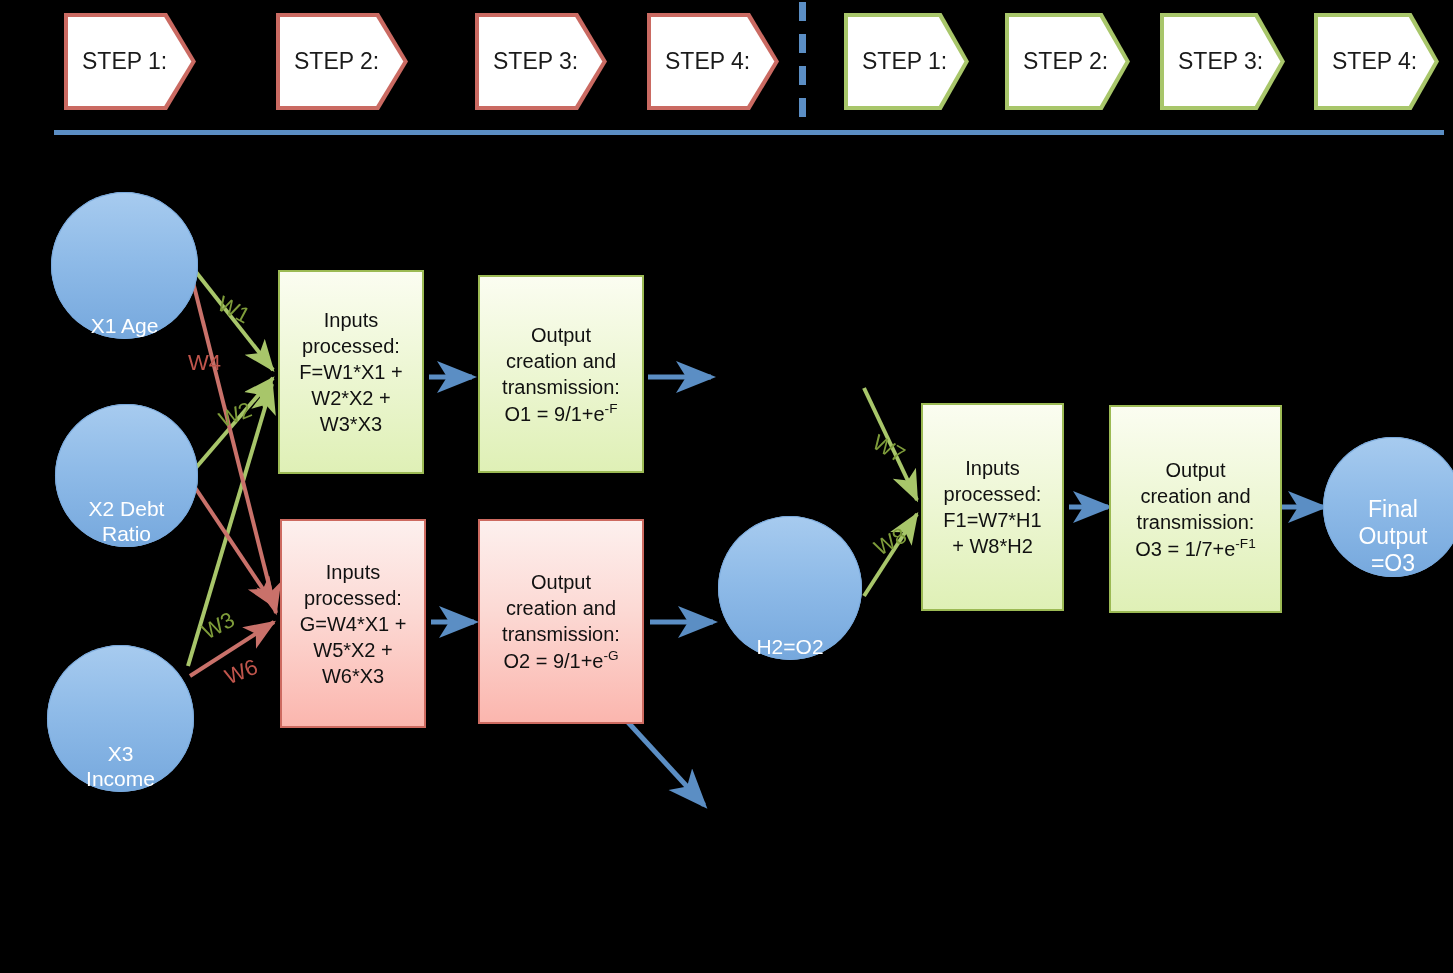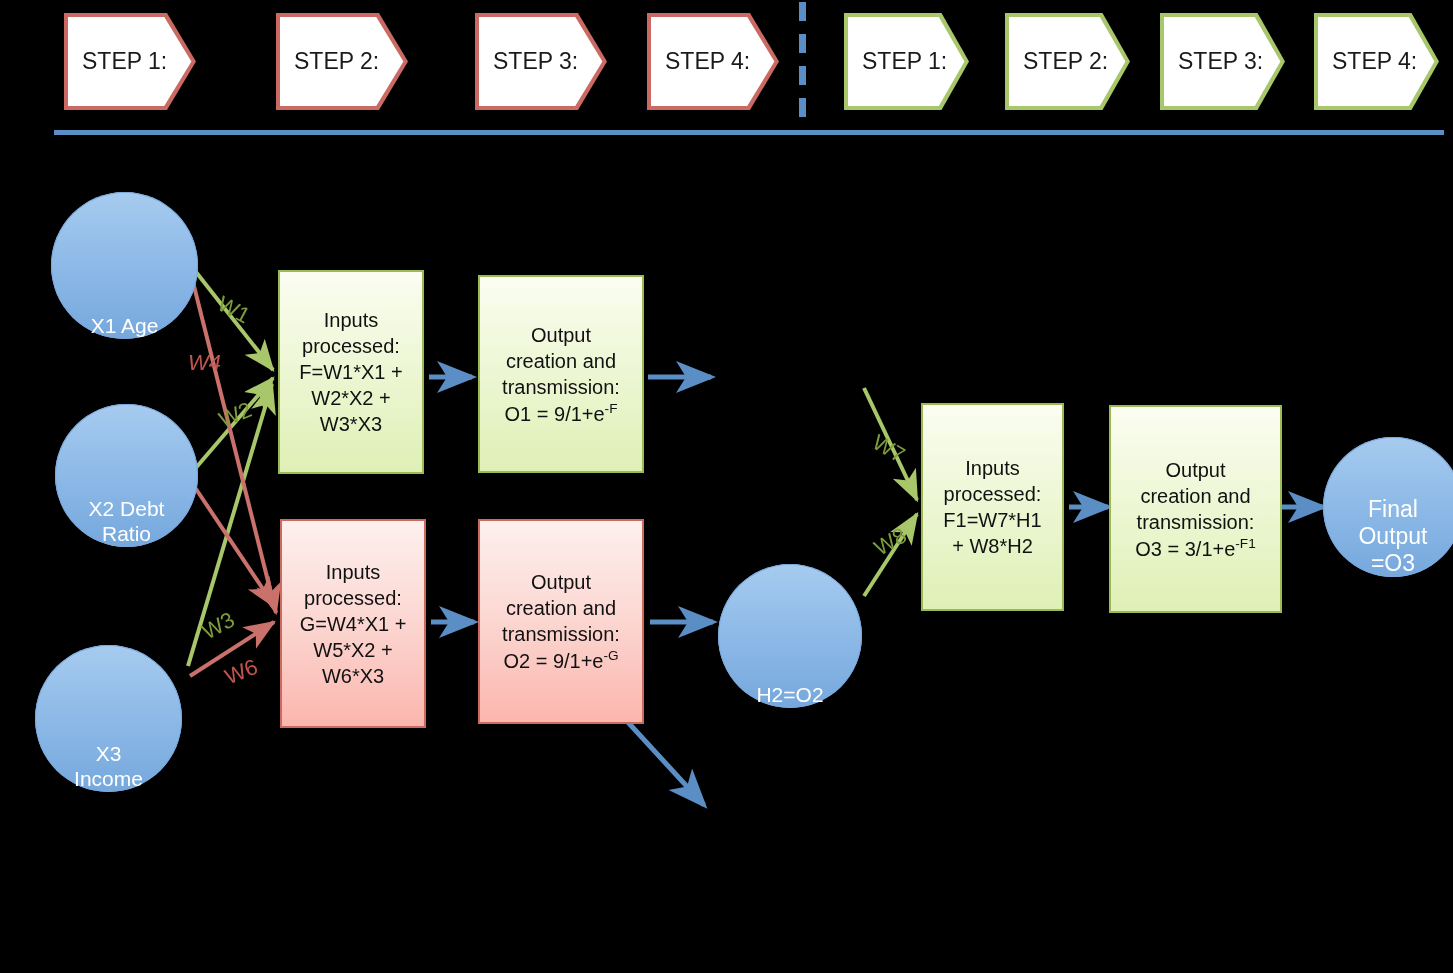--- a/index.html
+++ b/index.html
@@ -197,27 +197,27 @@
   <div class="vdash" style="left:779px; top:2px; height:126px;"></div>
   <div class="hrule" style="left:34px; top:130px; width:1390px;"></div>
 
   <div class="node" style="left:31px; top:192px; width:147px; height:147px;">
     <span>X1 Age</span>
   </div>
   <div class="node" style="left:35px; top:404px; width:143px; height:143px;">
     <span style="white-space:pre-line">X2 Debt
 Ratio</span>
   </div>
-  <div class="node" style="left:15px; top:645px; width:147px; height:147px;">
+  <div class="node" style="left:27px; top:645px; width:147px; height:147px;">
     <span style="white-space:pre-line">X3
 Income</span>
   </div>
 
   <div class="wlabel green" style="left:197px; top:297px; transform:rotate(28deg);">W1</div>
-  <div class="wlabel red" style="left:168px; top:350px;font-style:italic;">W4</div>
+  <div class="wlabel red" style="left:168px; top:350px;">W4</div>
   <div class="wlabel green" style="left:199px; top:402px; transform:rotate(-22deg);">W2</div>
   <div class="wlabel green" style="left:182px; top:613px; transform:rotate(-28deg);">W3</div>
   <div class="wlabel red" style="left:205px; top:659px; transform:rotate(-22deg);">W6</div>
 
   <div class="pbox green" style="left:258px; top:270px; width:146px; height:204px;">
     <span>
       <span>Inputs</span><br>
       <span>processed:</span><br>
       <span>F=W1*X1 +</span><br>
       <span>W2*X2 +</span><br>
@@ -246,42 +246,42 @@
 
   <div class="pbox pink" style="left:458px; top:519px; width:166px; height:205px;">
     <span>
       <span>Output</span><br>
       <span>creation and</span><br>
       <span>transmission:</span><br>
       <span>O2 = 9/1+e</span><sup>-G</sup>
     </span>
   </div>
 
-  <div class="node" style="left:698px; top:564px; width:144px; height:144px;">
+  <div class="node" style="left:698px; top:516px; width:144px; height:144px;">
     <span>H2=O2</span>
   </div>
 
   <div class="wlabel green" style="left:852px; top:436px; transform:rotate(30deg);">W7</div>
   <div class="wlabel green" style="left:854px; top:529px; transform:rotate(-30deg);">W8</div>
 
   <div class="pbox green" style="left:901px; top:403px; width:143px; height:208px;">
     <span>
       <span>Inputs</span><br>
       <span>processed:</span><br>
       <span>F1=W7*H1</span><br>
       <span>+ W8*H2</span>
     </span>
   </div>
 
   <div class="pbox green" style="left:1089px; top:405px; width:173px; height:208px;">
     <span>
       <span>Output</span><br>
       <span>creation and</span><br>
       <span>transmission:</span><br>
-      <span>O3 = 3/1+e</span><sup>-F1</sup>
+      <span>O3 = 1/7+e</span><sup>-F1</sup>
     </span>
   </div>
 
   <div class="node" style="left:1303px; top:437px; width:140px; height:140px; font-size:23px;">
     <span style="white-space:pre-line">Final
 Output
 =O3</span>
   </div>
 
 </div>

